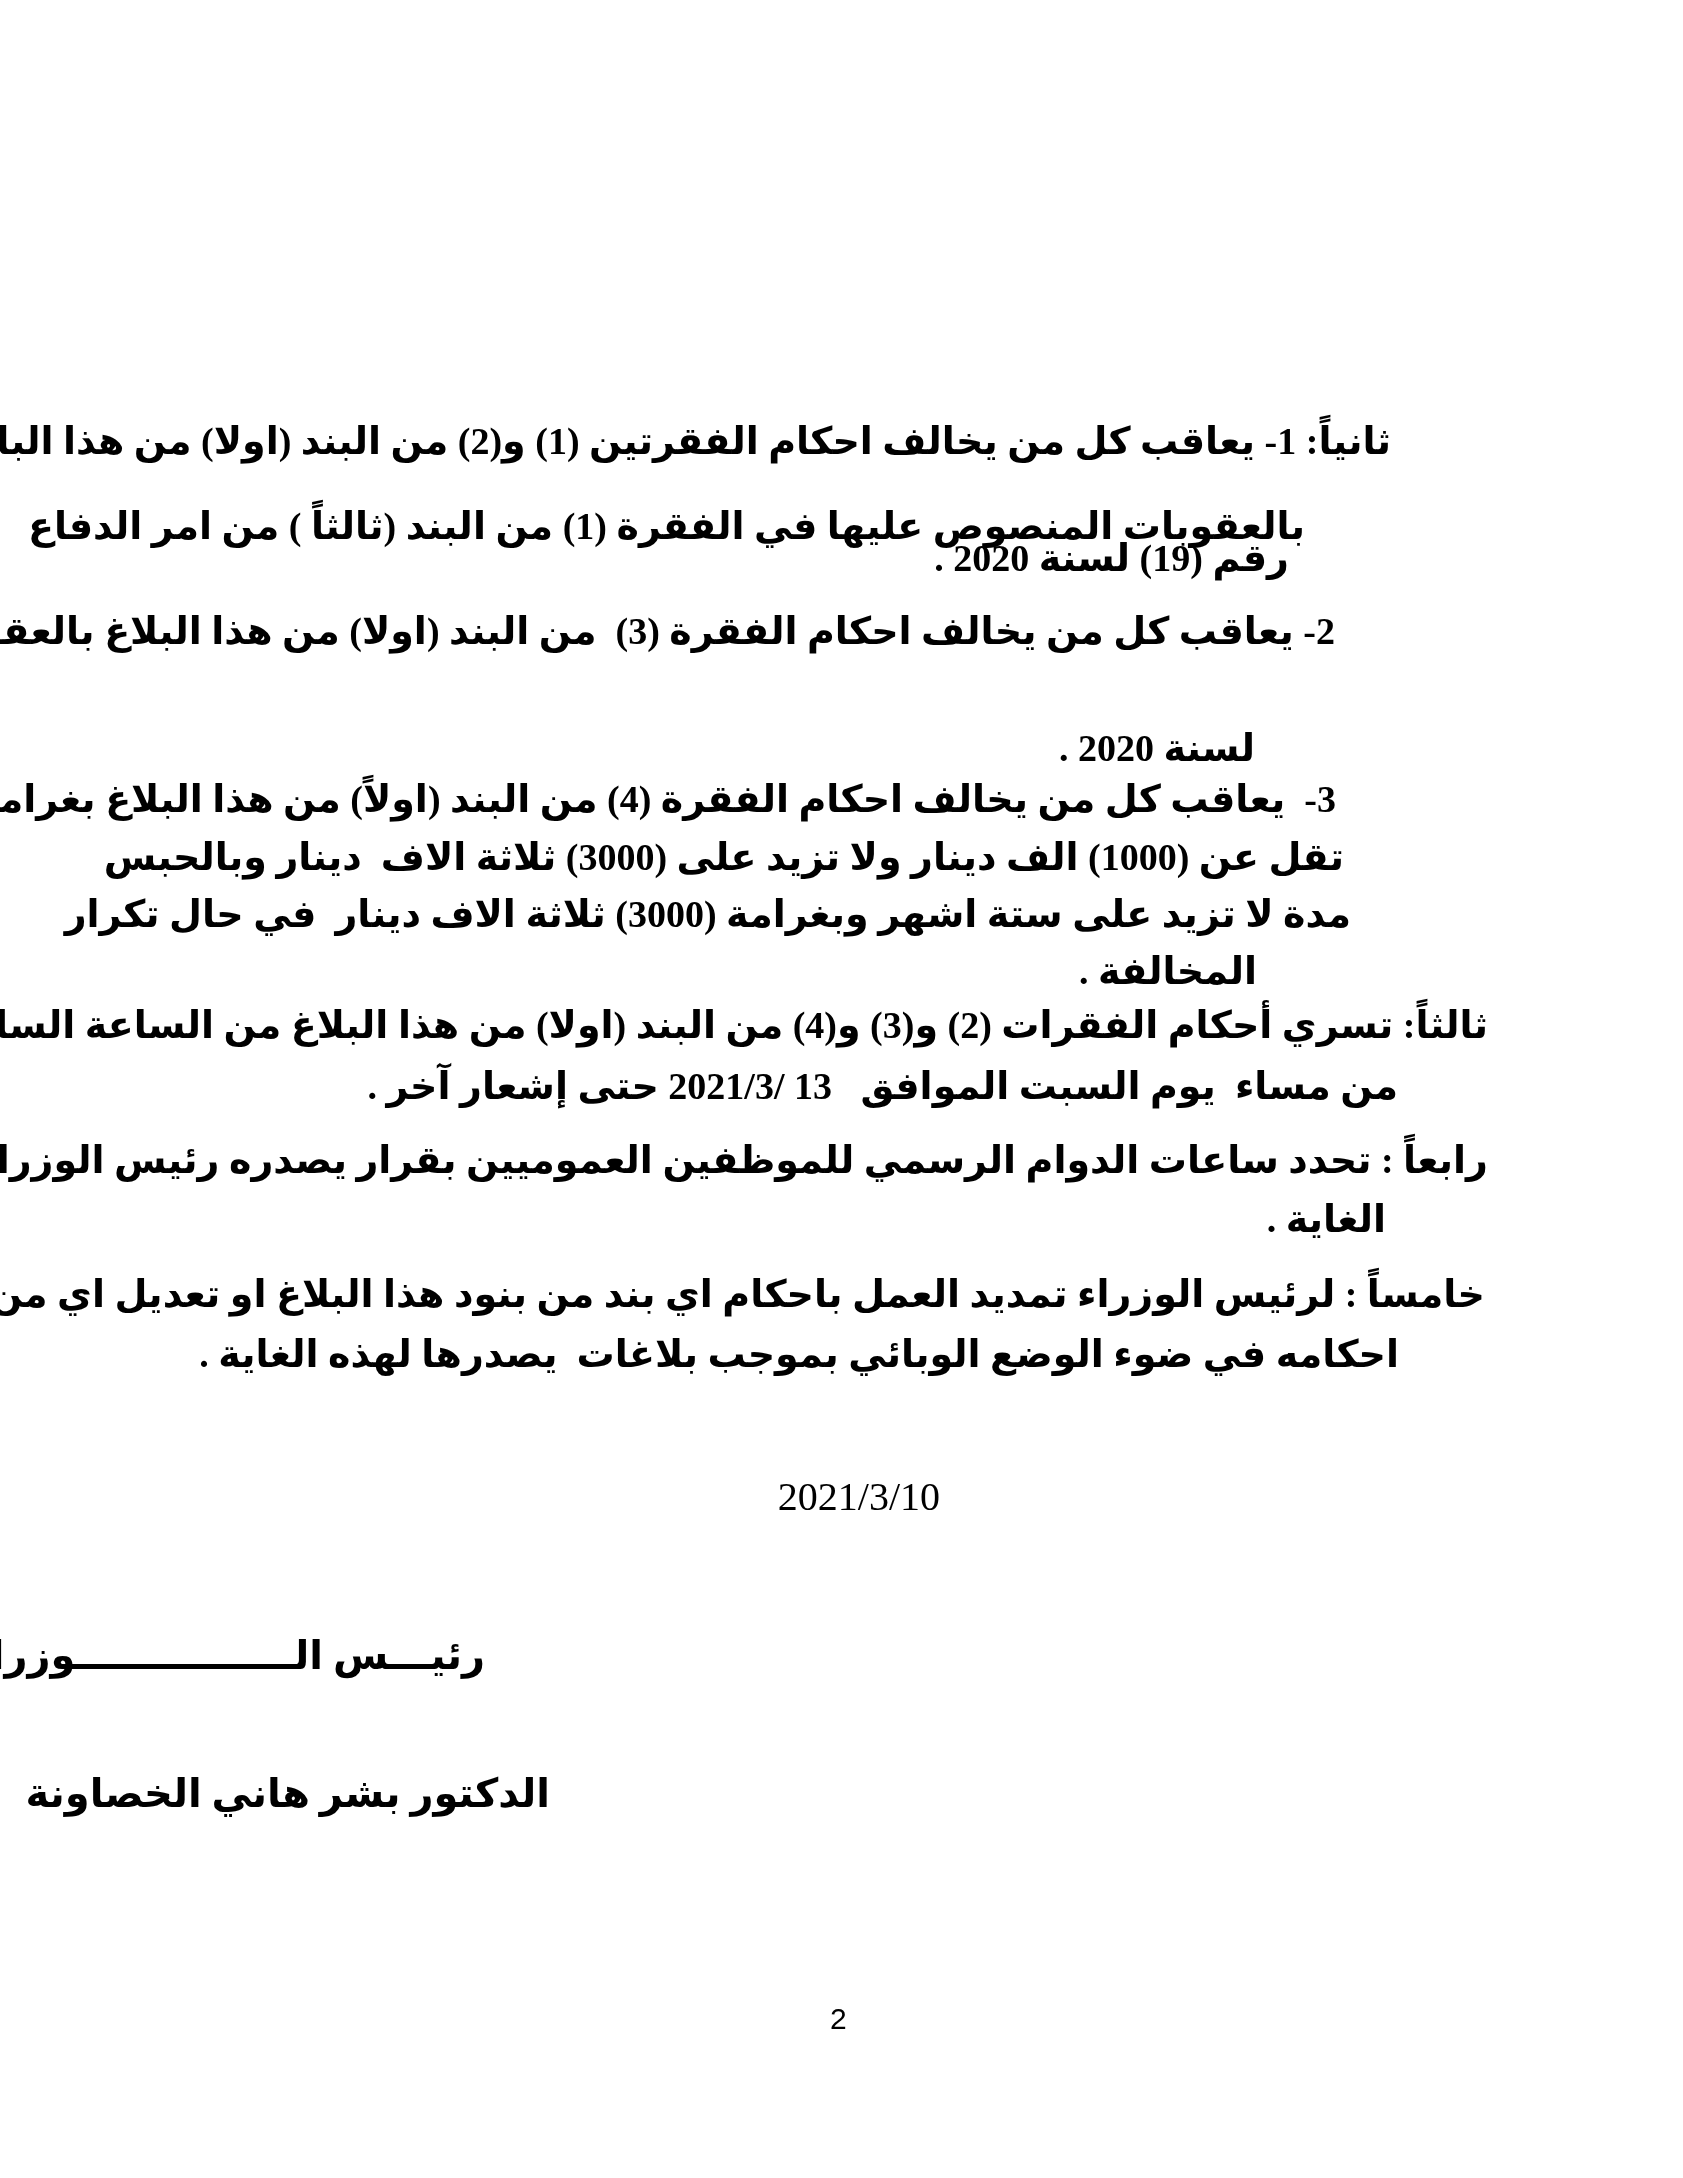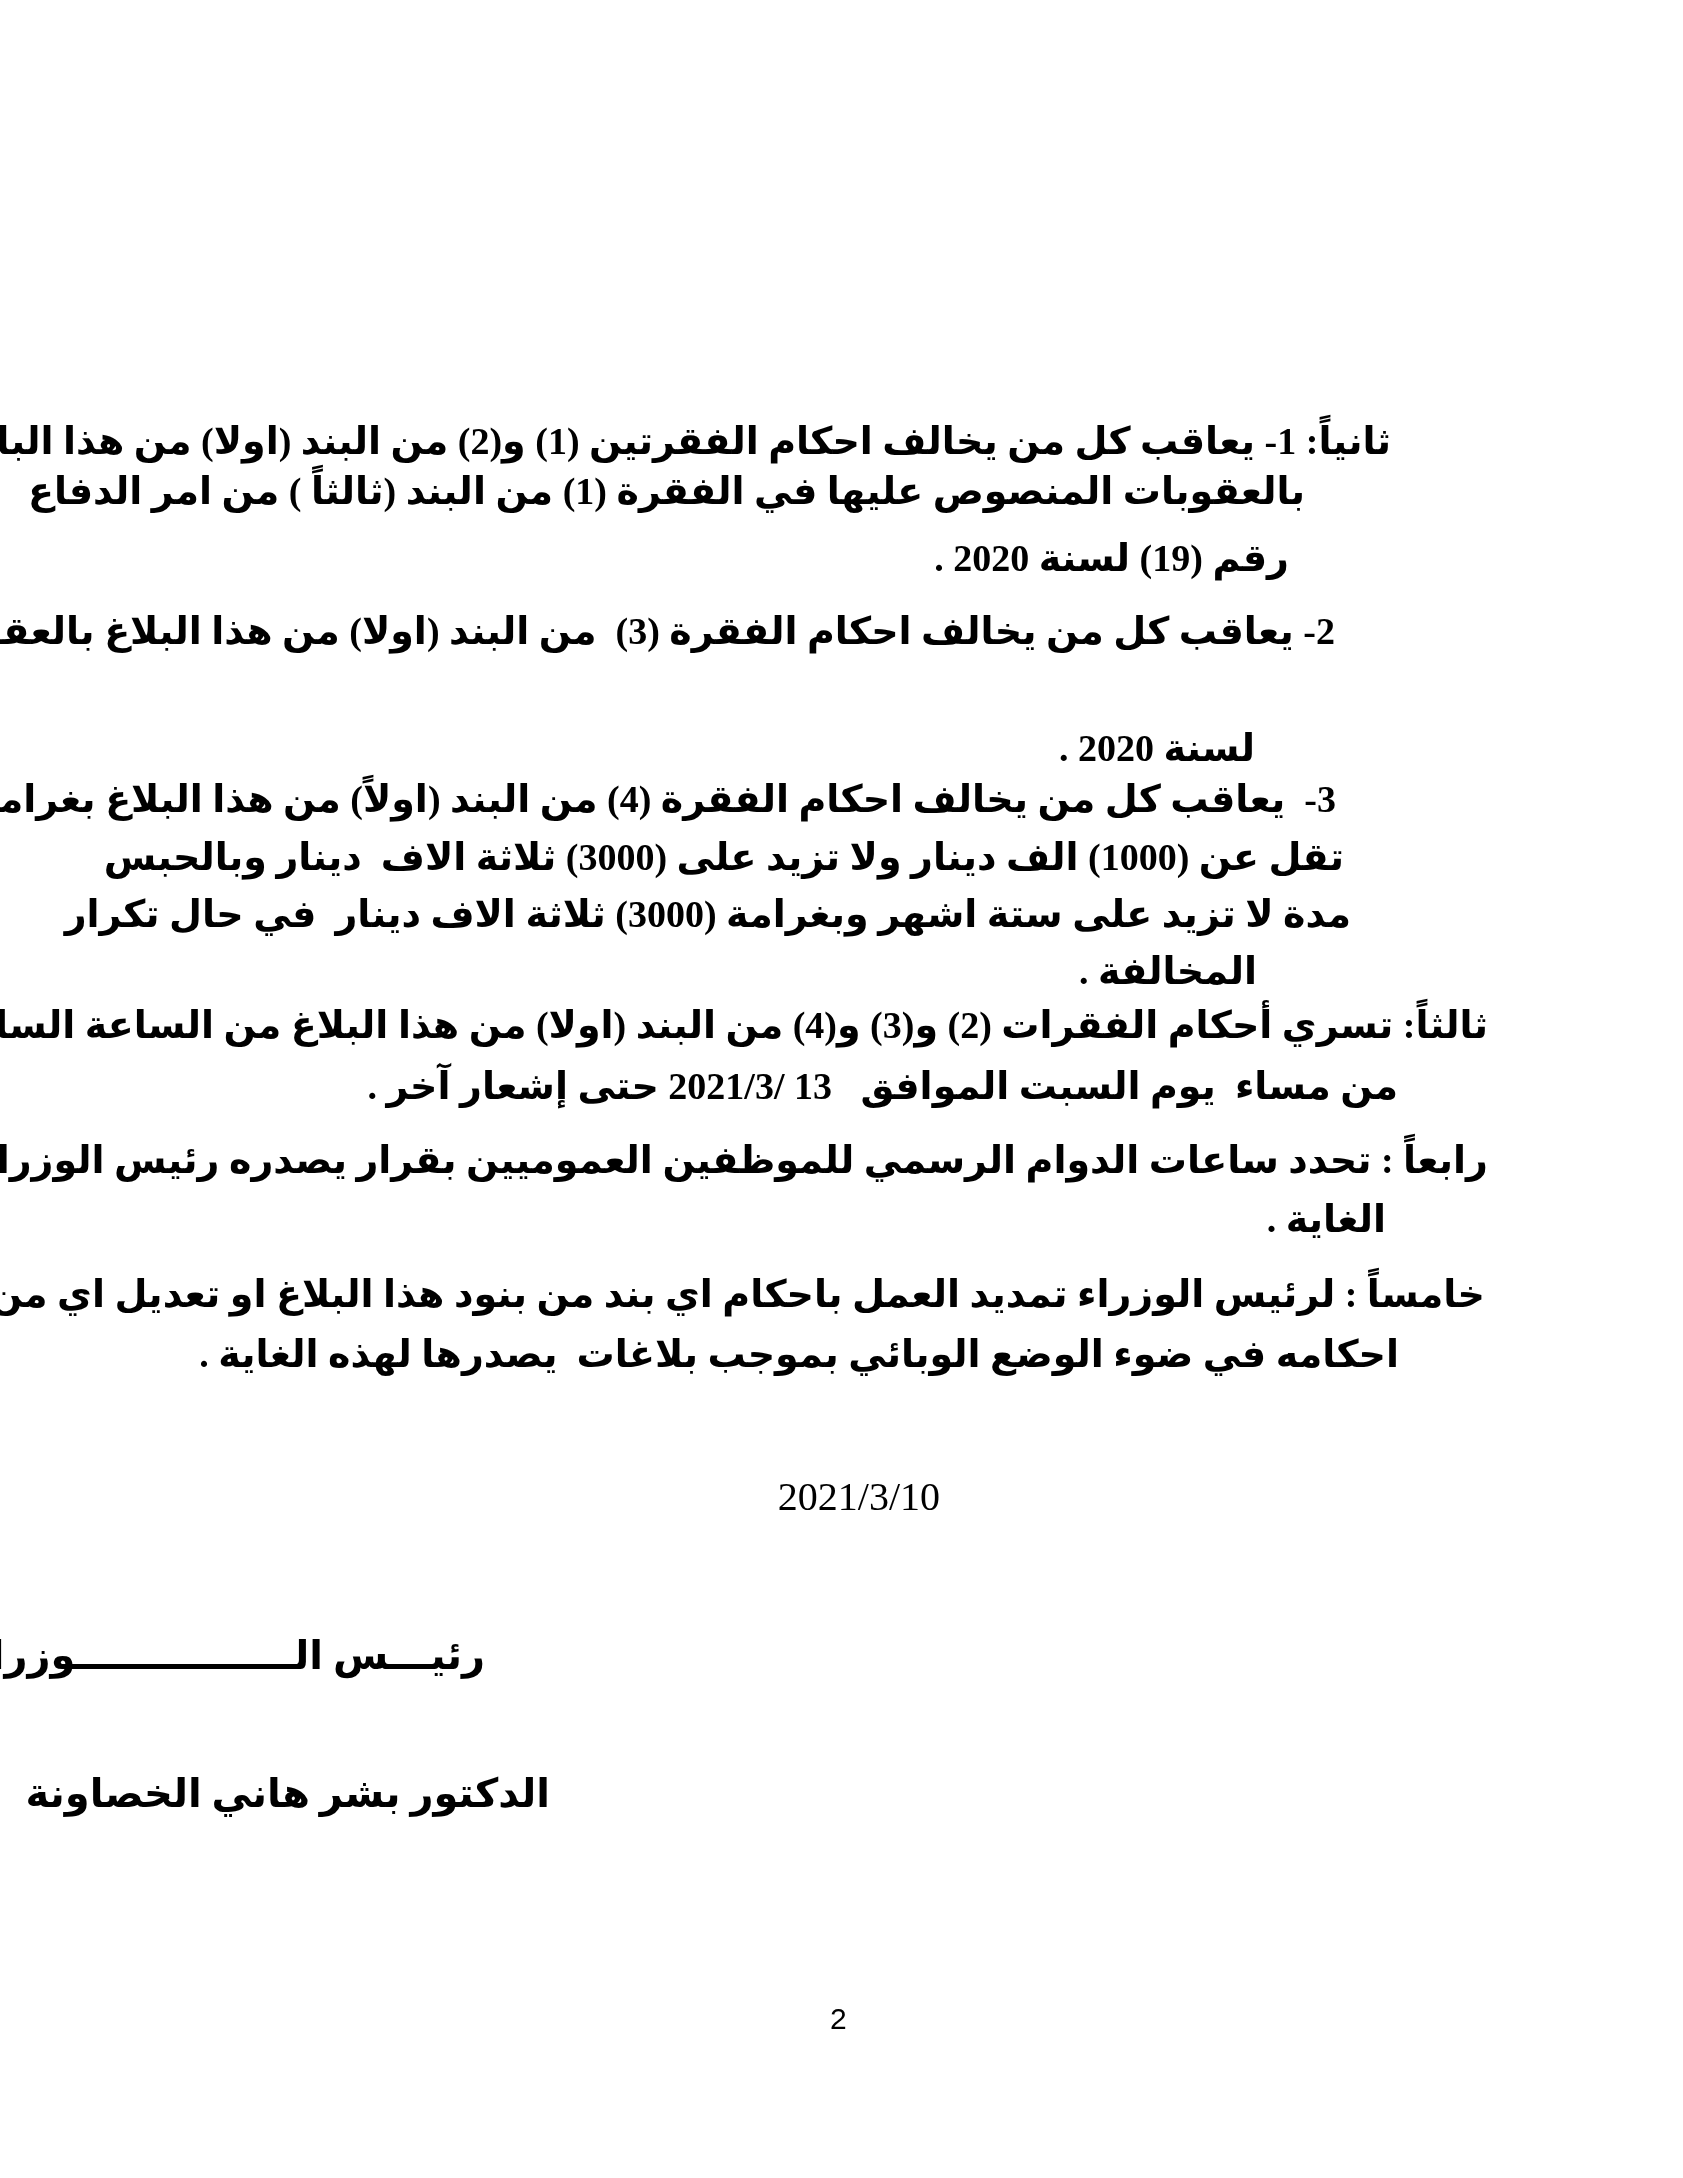--- a/index.html
+++ b/index.html
@@ -45,21 +45,21 @@
     font-weight:normal;
     font-size:30px;
   }
 </style>
 </head>
 <body>
 
 <div class="page">
 
   <div class="line" style="top:420px;right:292px;">ثانياً: 1- يعاقب كل من يخالف احكام الفقرتين (1) و(2) من البند (اولا) من هذا البلاغ</div>
-  <div class="line" style="top:470px;right:378px;">بالعقوبات المنصوص عليها في الفقرة (1) من البند (ثالثاً ) من امر الدفاع</div>
+  <div class="line" style="top:505px;right:378px;">بالعقوبات المنصوص عليها في الفقرة (1) من البند (ثالثاً ) من امر الدفاع</div>
   <div class="line" style="top:537px;right:394px;">رقم (19) لسنة 2020 .</div>
 
   <div class="line" style="top:610px;right:348px;">2- يعاقب كل من يخالف احكام الفقرة (3)  من البند (اولا) من هذا البلاغ بالعقوبـات</div>
   <div class="line" style="top:727px;right:428px;">لسنة 2020 .</div>
 
   <div class="line" style="top:778px;right:347px;">3-  يعاقب كل من يخالف احكام الفقرة (4) من البند (اولاً) من هذا البلاغ بغرامة لا</div>
   <div class="line" style="top:836px;right:339px;">تقل عن (1000) الف دينار ولا تزيد على (3000) ثلاثة الاف  دينار وبالحبس</div>
   <div class="line" style="top:893px;right:332px;">مدة لا تزيد على ستة اشهر وبغرامة (3000) ثلاثة الاف دينار  في حال تكرار</div>
   <div class="line" style="top:950px;right:426px;">المخالفة .</div>
 

